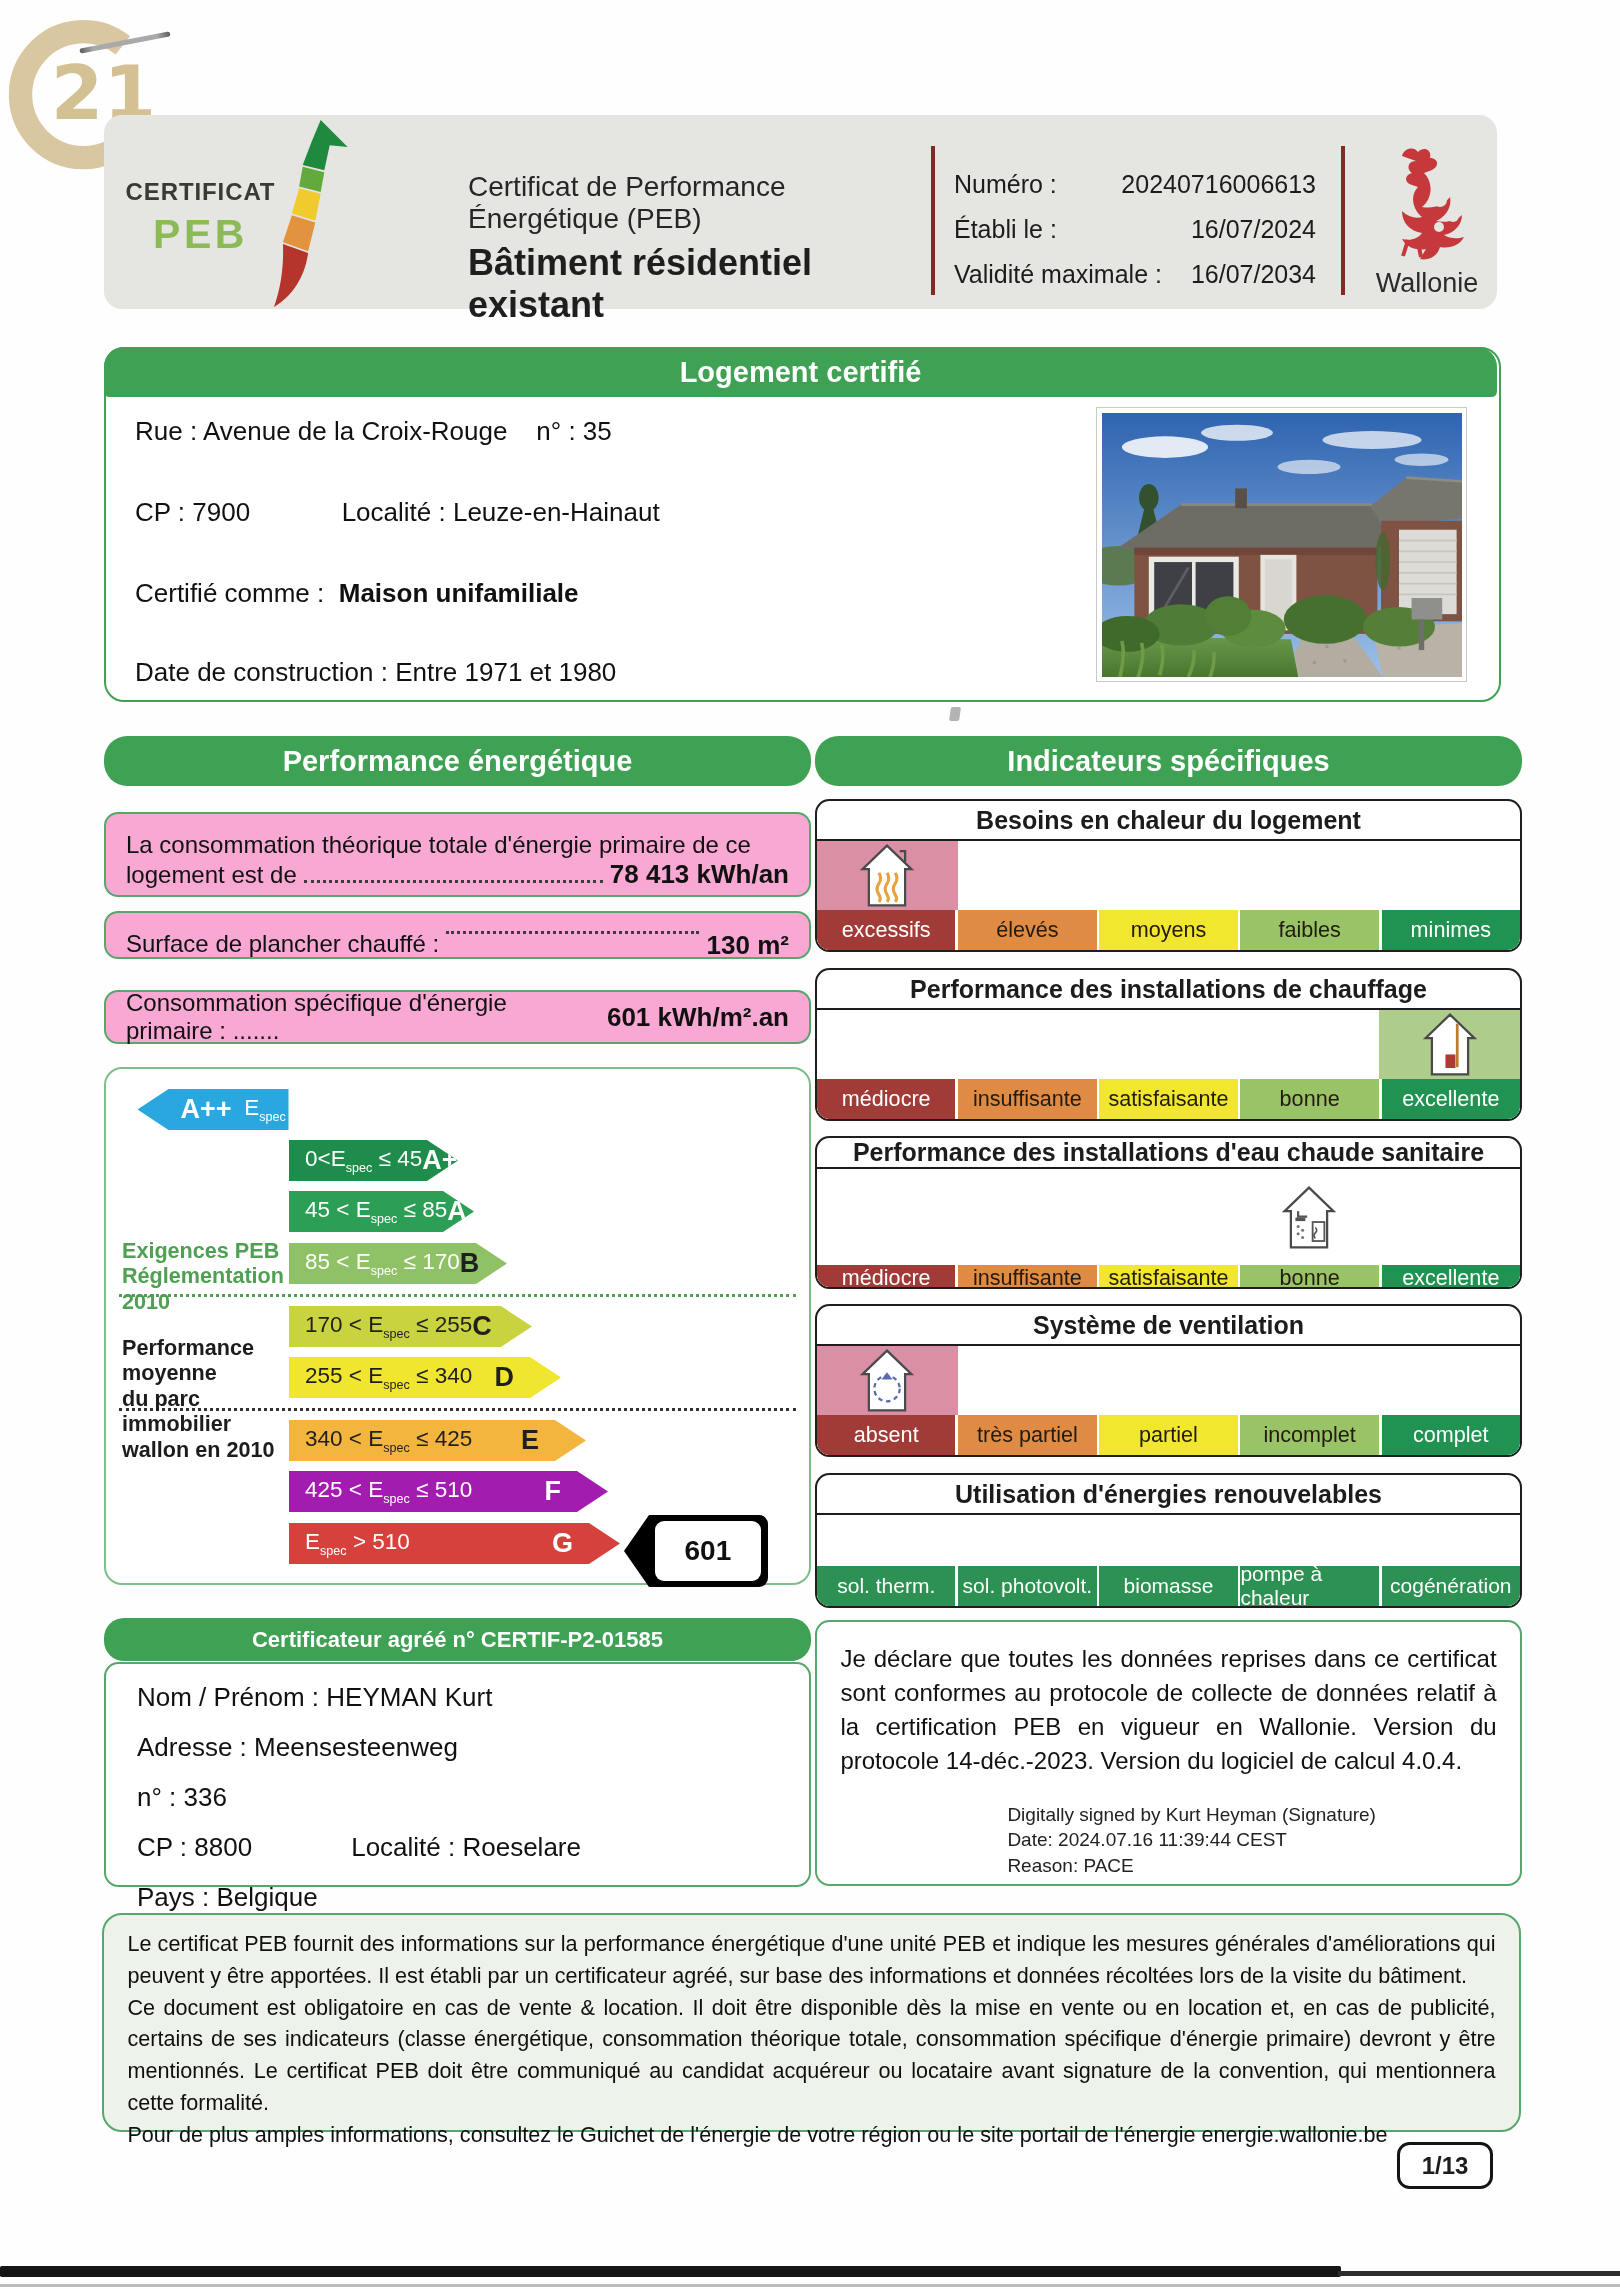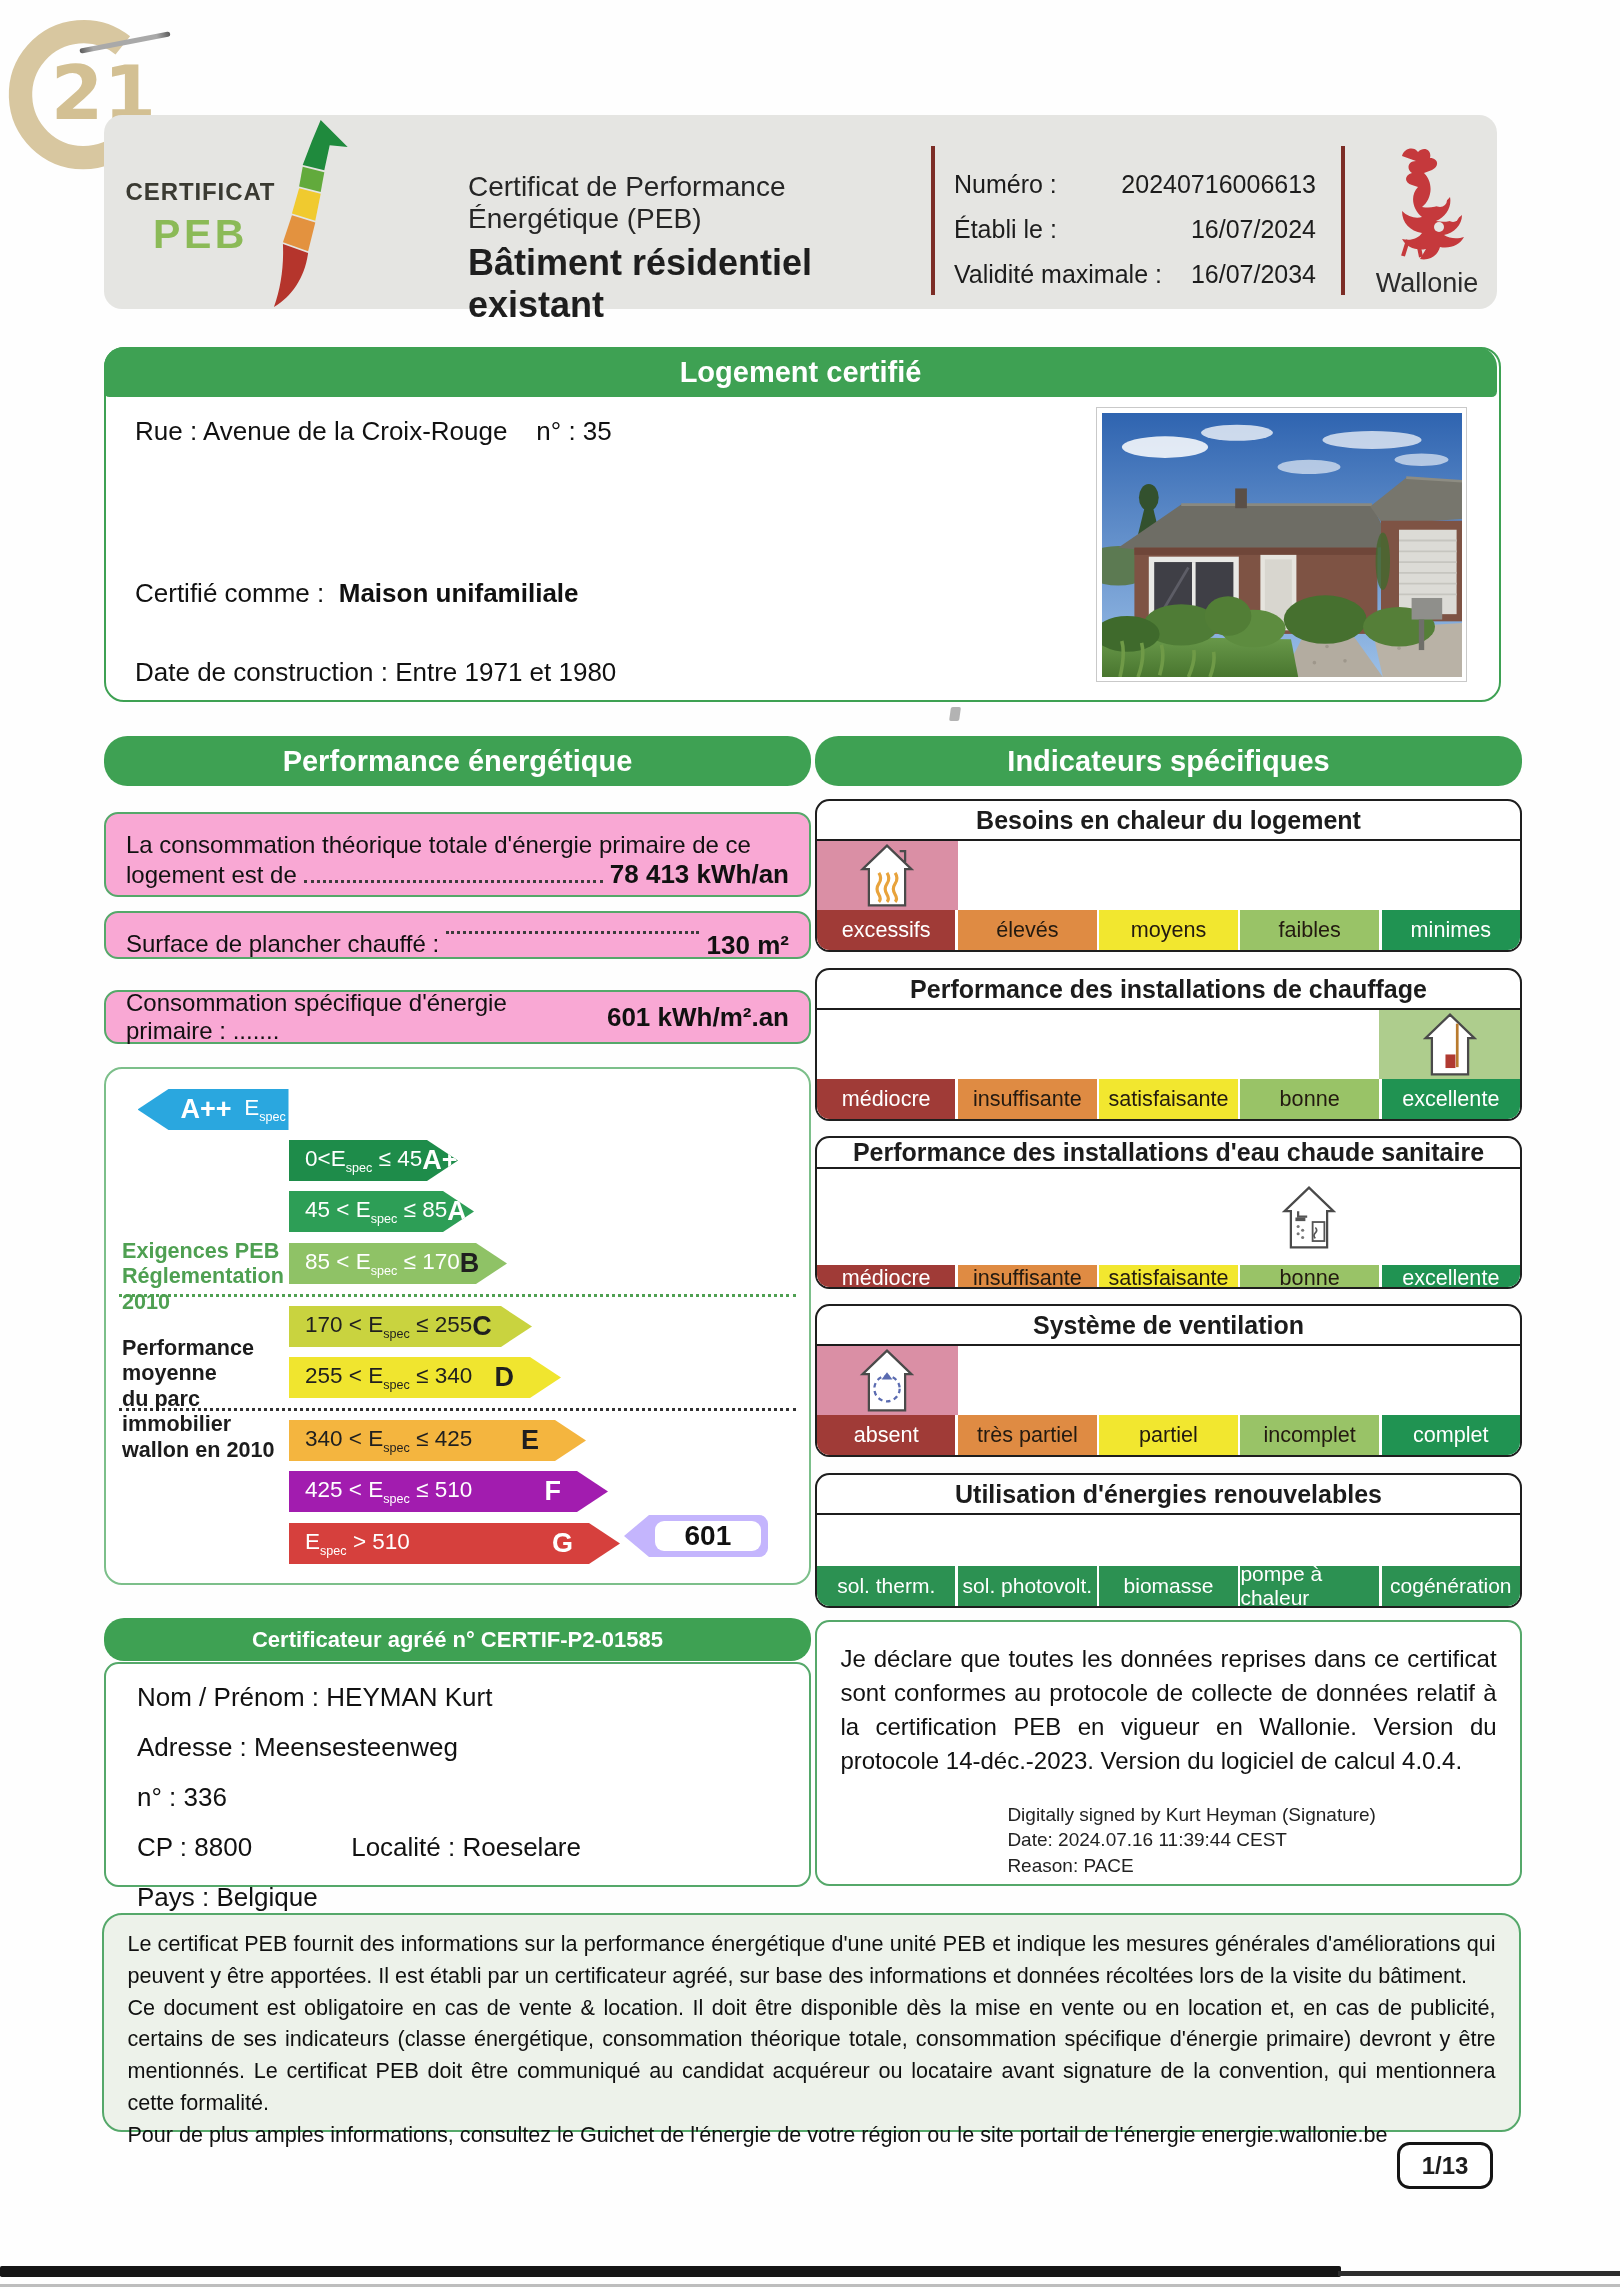--- a/index.html
+++ b/index.html
@@ -59,21 +59,21 @@
   .srow .ltr{font-size:27px;font-weight:700;}
   .arr-r{clip-path:polygon(0 0,calc(100% - 31px) 0,100% 50%,calc(100% - 31px) 100%,0 100%);
          padding-left:16px;justify-content:space-between;}
   .arr-r .ltr{padding-right:47px;}
   .arr-l{clip-path:polygon(31px 0,100% 0,100% 100%,31px 100%,0 50%);padding-left:43px;gap:12.6px;}
   .t-dark{color:#1f1f1f !important;}
   .dotline{position:absolute;left:12.6px;right:12.6px;height:0;border-top:3.6px dotted #333;}
   .dot-green{border-top-color:#4fa052;}
   .ann{position:absolute;font-weight:700;font-size:21.6px;line-height:1.18;}
   .ann-green{color:#4fa052;}
-  .tag601{position:absolute;left:518px;top:446px;width:144px;height:42px;background:#c4b5fd;
+  .tag601{position:absolute;left:518px;top:446px;width:144px;height:72px;background:#000000;
           clip-path:polygon(25px 0,100% 0,100% 100%,25px 100%,0 50%);border-radius:9px;}
   .tag601 .inner{position:absolute;left:31px;top:6.3px;right:7.2px;bottom:6.3px;background:#fff;border-radius:9px;
                  display:flex;align-items:center;justify-content:center;font-size:28px;font-weight:700;color:#111;}
 
   
   .cert-hdr{left:104px;top:1618px;width:707px;height:43px;font-size:22px;border-radius:20px;}
   .cert-box{left:104px;top:1662px;width:707px;height:225px;border:2.7px solid #55a86a;border-radius:14.4px;background:#fff;
             box-sizing:border-box;padding:18px 31px;font-size:26px;color:#111;}
   .cert-box .row{margin-bottom:19px;display:flex;}
   .cert-box .loc{margin-left:99px;}
@@ -161,20 +161,25 @@
     <circle cx="71" cy="85" r="5" fill="#e5e5e2"></circle>
     <path d="M40 98 l-5 16 M50 100 l3 15" stroke="#c5393c" stroke-width="4" fill="none"></path>
   </svg>
   <div class="abs wallonie">Wallonie</div>
 
   <div class="abs log-box"></div>
   <div class="abs log-hdr green-bar">Logement certifié</div>
   <div class="abs log-line" style="top:416px;">
     <span>Rue : Avenue de la Croix-Rouge</span>&nbsp;&nbsp;&nbsp;
     <span>n° : 35</span>
+  </div>
+  <div class="abs log-line" style="top:497px;">
+    <span>CP : 7900</span>
+    <span style="display:inline-block;width:77px;"></span>
+    <span>Localité : Leuze-en-Hainaut</span>
   </div>
   <div class="abs log-line" style="top:578px;">
     <span>Certifié comme :</span>&nbsp;
     <span class="log-b">Maison unifamiliale</span>
   </div>
   <div class="abs log-line" style="top:657px;">Date de construction : Entre 1971 et 1980</div>
 
   <div class="abs photo-frame">
     <svg viewBox="0 0 400 294" preserveAspectRatio="none">
       <defs>

